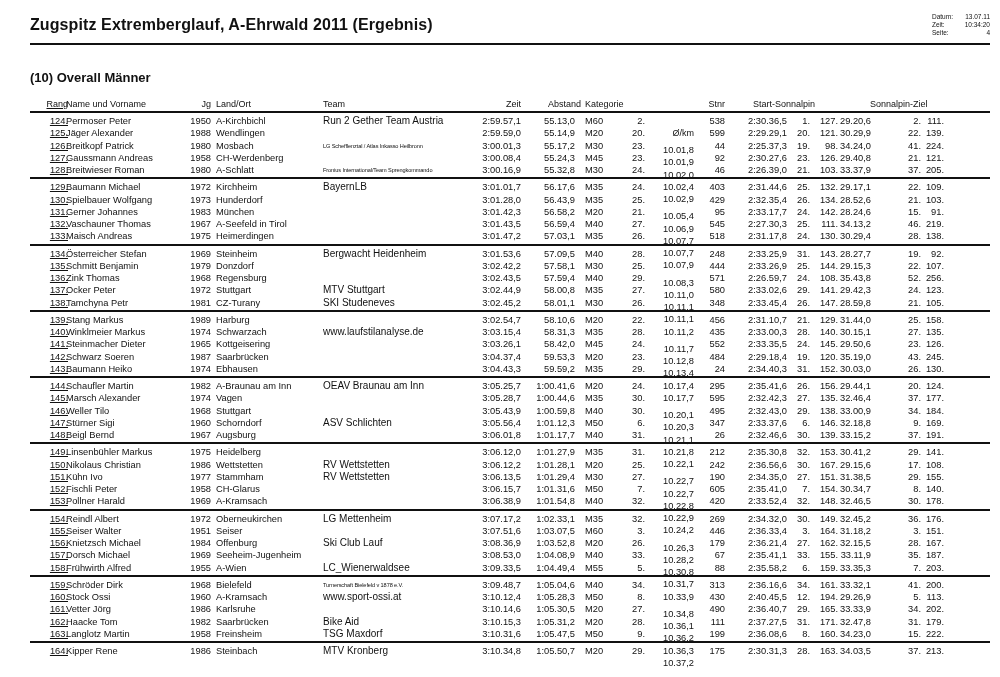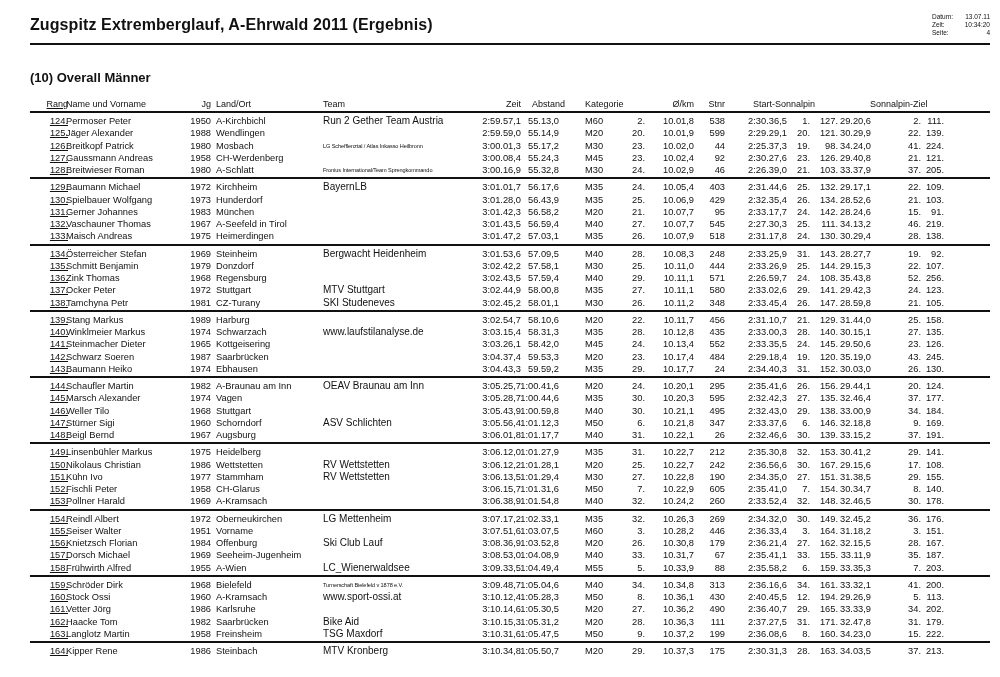--- a/index.html
+++ b/index.html
@@ -15,24 +15,24 @@
   .rule { height: 2px; background: #111; margin: 1px 0 2px 0; }
   .c { position: absolute; top: 0; }
   .r { text-align: right; }
   .rang { left: 0; width: 38px; text-decoration: underline; }
   .name { left: 36px; }
   .jg { left: 148px; width: 33px; }
   .ort { left: 186px; }
   .team { left: 293px; font-size: 10px; }
   .team.small { font-size: 5.6px; letter-spacing: -0.1px; }
   .zeit { left: 440px; width: 51px; }
-  .abst { left: 480px; width: 49px; }
+  .abst { left: 496px; width: 49px; }
   .kat { left: 555px; }
   .katr { left: 590px; width: 25px; }
-  .kmh { left: 616px; width: 48px; }
+  .kmh { left: 616px; width: 48px; margin-top: 29px; }
   .stnr { left: 665px; width: 30px; }
   .ss { left: 710px; width: 55px; text-align: center; }
   .ssa { left: 763px; width: 17px; }
   .ssb { left: 781px; width: 27px; }
   .sz { left: 796px; width: 45px; }
   .sza { left: 873px; width: 18px; }
   .szb { left: 891px; width: 23px; }
   .hdr .c { font-size: 9px; }
 </style>
 </head>
@@ -636,21 +636,21 @@
         <span class="c r rang">153.</span>
         <span class="c name">Pollner Harald</span>
         <span class="c r jg">1969</span>
         <span class="c ort">A-Kramsach</span>
         <span class="c team"></span>
         <span class="c r zeit">3:06.38,9</span>
         <span class="c r abst">1:01.54,8</span>
         <span class="c kat">M40</span>
         <span class="c r katr">32.</span>
         <span class="c r kmh">10.24,2</span>
-        <span class="c r stnr">260</span>
+        <span class="c r stnr">420</span>
         <span class="c r ss">2:33.52,4</span>
         <span class="c r ssa">32.</span>
         <span class="c r ssb">148.</span>
         <span class="c r sz">32.46,5</span>
         <span class="c r sza">30.</span>
         <span class="c r szb">178.</span>
       </div>
       <div class="rule"></div>
       <div class="row">
         <span class="c r rang">154.</span>
@@ -668,38 +668,38 @@
         <span class="c r ssa">30.</span>
         <span class="c r ssb">149.</span>
         <span class="c r sz">32.45,2</span>
         <span class="c r sza">36.</span>
         <span class="c r szb">176.</span>
       </div>
       <div class="row">
         <span class="c r rang">155.</span>
         <span class="c name">Seiser Walter</span>
         <span class="c r jg">1951</span>
-        <span class="c ort">Vorname</span>
+        <span class="c ort">Seiser</span>
         <span class="c team"></span>
         <span class="c r zeit">3:07.51,6</span>
         <span class="c r abst">1:03.07,5</span>
         <span class="c kat">M60</span>
         <span class="c r katr">3.</span>
         <span class="c r kmh">10.28,2</span>
         <span class="c r stnr">446</span>
         <span class="c r ss">2:36.33,4</span>
         <span class="c r ssa">3.</span>
         <span class="c r ssb">164.</span>
         <span class="c r sz">31.18,2</span>
         <span class="c r sza">3.</span>
         <span class="c r szb">151.</span>
       </div>
       <div class="row">
         <span class="c r rang">156.</span>
-        <span class="c name">Knietzsch Florian</span>
+        <span class="c name">Knietzsch Michael</span>
         <span class="c r jg">1984</span>
         <span class="c ort">Offenburg</span>
         <span class="c team">Ski Club Lauf</span>
         <span class="c r zeit">3:08.36,9</span>
         <span class="c r abst">1:03.52,8</span>
         <span class="c kat">M20</span>
         <span class="c r katr">26.</span>
         <span class="c r kmh">10.30,8</span>
         <span class="c r stnr">179</span>
         <span class="c r ss">2:36.21,4</span>

